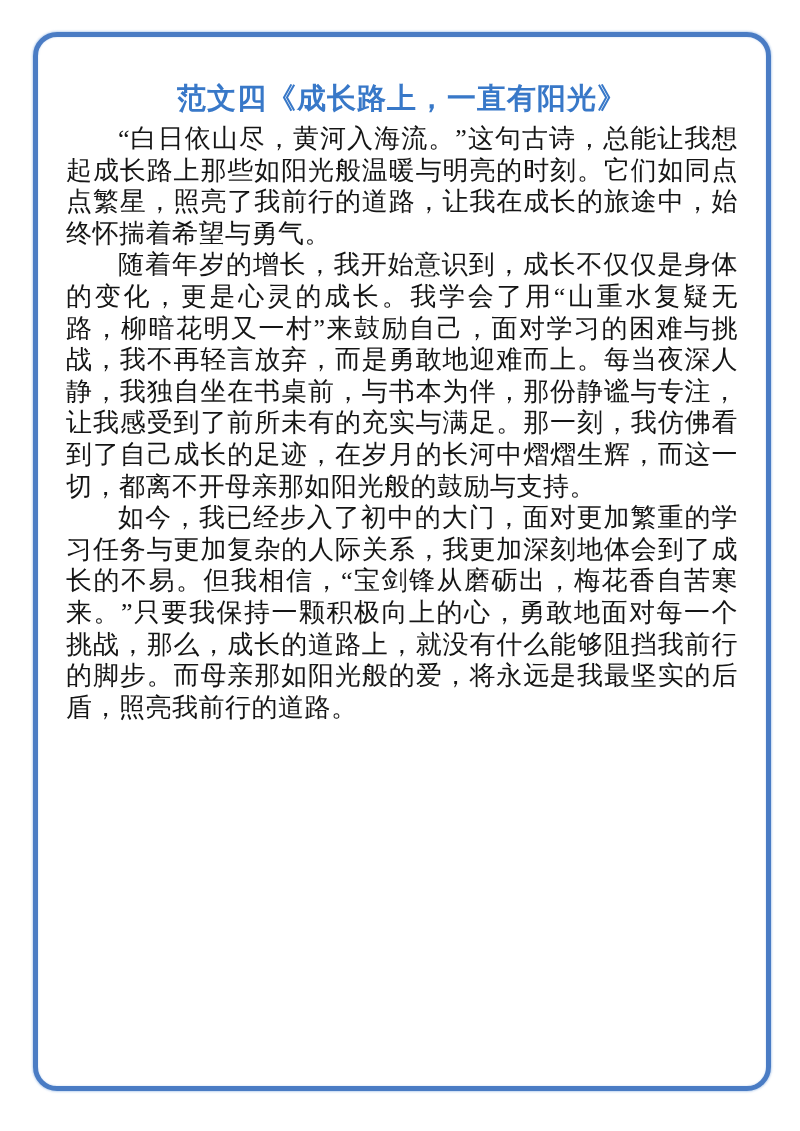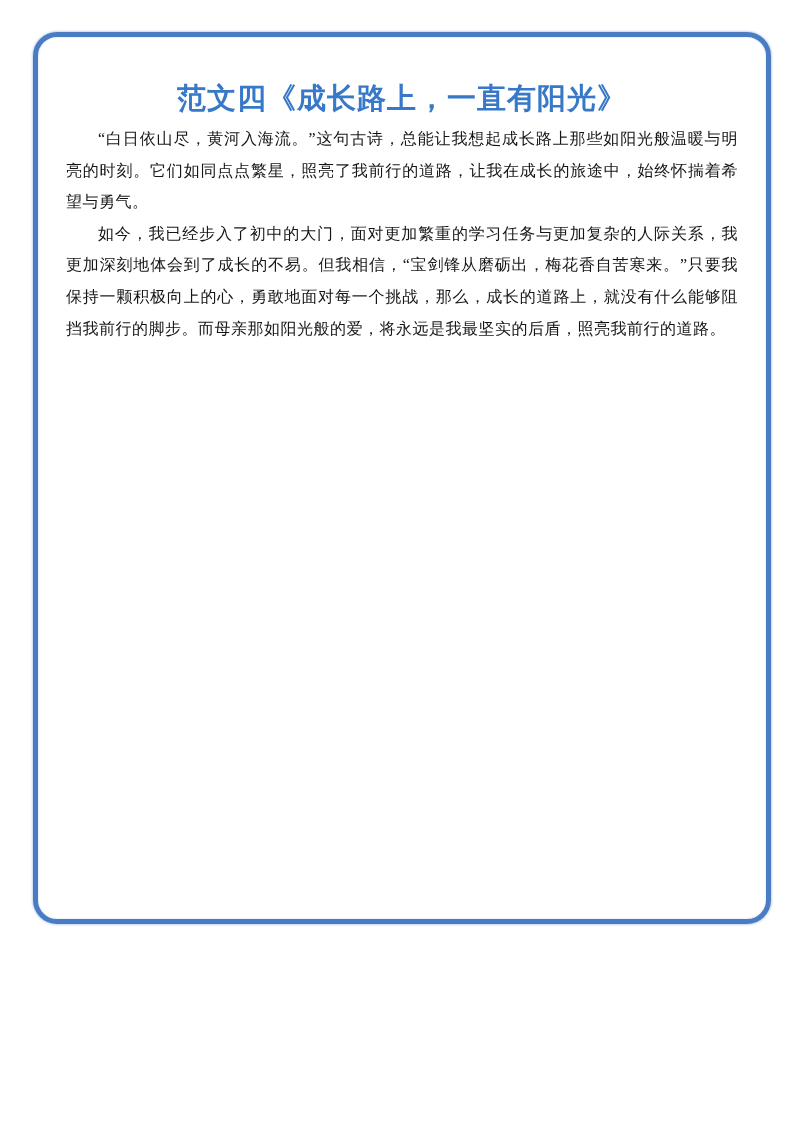--- a/index.html
+++ b/index.html
@@ -17,54 +17,55 @@
   .paper {
     position: absolute;
     inset: 0;
     background: #ffffff;
   }
   .frame {
     position: absolute;
     left: 33px;
     top: 32px;
     width: 738px;
-    height: 892px;
+    height: 1059px;
     box-sizing: border-box;
     border: 5px solid #4a7cc4;
     border-radius: 24px;
     box-shadow: 0 0 2px 1px rgba(120,165,220,0.45), inset 0 0 2px 0 rgba(120,165,220,0.45);
     background: #ffffff;
   }
   .title {
     margin: 43px 20px 7px 20px;
     text-align: center;
     font-size: 29px;
     line-height: 36px;
     font-weight: bold;
     color: #3878c8;
     letter-spacing: 1px;
   }
   .essay-body {
     padding: 0 28px;
   }
   .para {
     margin: 0;
-    font-size: 16px;
+    font-size: 26px;
     line-height: 31.6px;
     color: #151515;
     text-align: justify;
     text-justify: inter-ideograph;
     text-indent: 2em;
     letter-spacing: 0.5px;
   }
 </style>
 </head>
 <body>
 
 <div class="paper">
   <div class="frame">
     <h1 class="title">范文四《成长路上，一直有阳光》</h1>
     <div class="essay-body" id="paragraphs">
         <p class="para">“白日依山尽，黄河入海流。”这句古诗，总能让我想起成长路上那些如阳光般温暖与明亮的时刻。它们如同点点繁星，照亮了我前行的道路，让我在成长的旅途中，始终怀揣着希望与勇气。</p>
+        <p class="para">随着年岁的增长，我开始意识到，成长不仅仅是身体的变化，更是心灵的成长。我学会了用“山重水复疑无路，柳暗花明又一村”来鼓励自己，面对学习的困难与挑战，我不再轻言放弃，而是勇敢地迎难而上。每当夜深人静，我独自坐在书桌前，与书本为伴，那份静谧与专注，让我感受到了前所未有的充实与满足。那一刻，我仿佛看到了自己成长的足迹，在岁月的长河中熠熠生辉，而这一切，都离不开母亲那如阳光般的鼓励与支持。</p>
         <p class="para">如今，我已经步入了初中的大门，面对更加繁重的学习任务与更加复杂的人际关系，我更加深刻地体会到了成长的不易。但我相信，“宝剑锋从磨砺出，梅花香自苦寒来。”只要我保持一颗积极向上的心，勇敢地面对每一个挑战，那么，成长的道路上，就没有什么能够阻挡我前行的脚步。而母亲那如阳光般的爱，将永远是我最坚实的后盾，照亮我前行的道路。</p>
       </div>
   </div>
 </div>
 
 </body></html>

